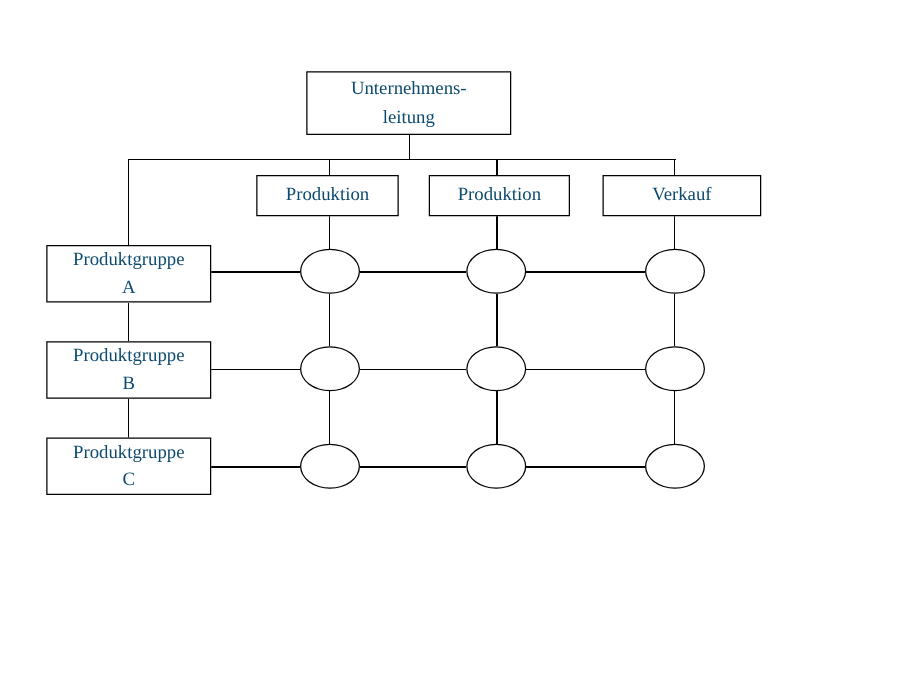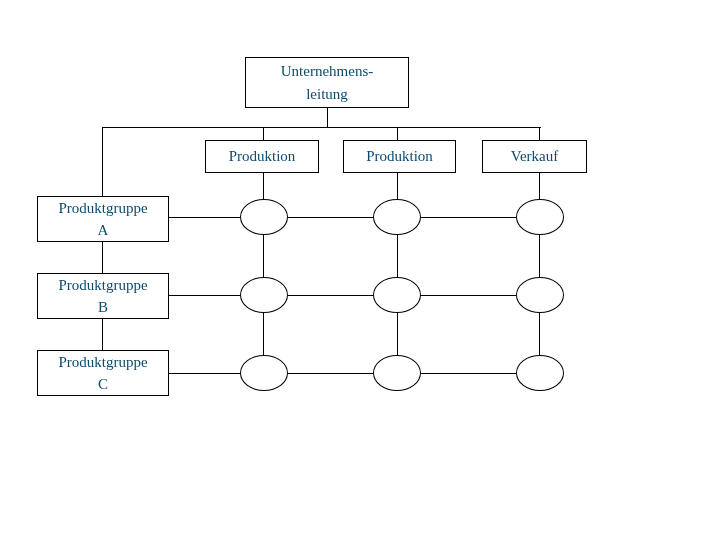--- a/index.html
+++ b/index.html
@@ -109,21 +109,21 @@
   </div>
 
   <div class="node-box" style="left:205px; top:140px; width:114px; height:33px;">
     <span>Produktion</span>
   </div>
 
   <div class="node-box" style="left:343px; top:140px; width:113px; height:33px;">
     <span>Produktion</span>
   </div>
 
-  <div class="node-box" style="left:482px; top:140px; width:105px; height:33px;">
+  <div class="node-box" style="left:482px; top:140px; width:127px; height:33px;">
     <span>Verkauf</span>
   </div>
 
   <div class="node-box two-line" style="left:37px; top:196px; width:132px; height:46px;">
     <span>Produktgruppe
 A</span>
   </div>
 
   <div class="node-box two-line" style="left:37px; top:273px; width:132px; height:46px;">
     <span>Produktgruppe

